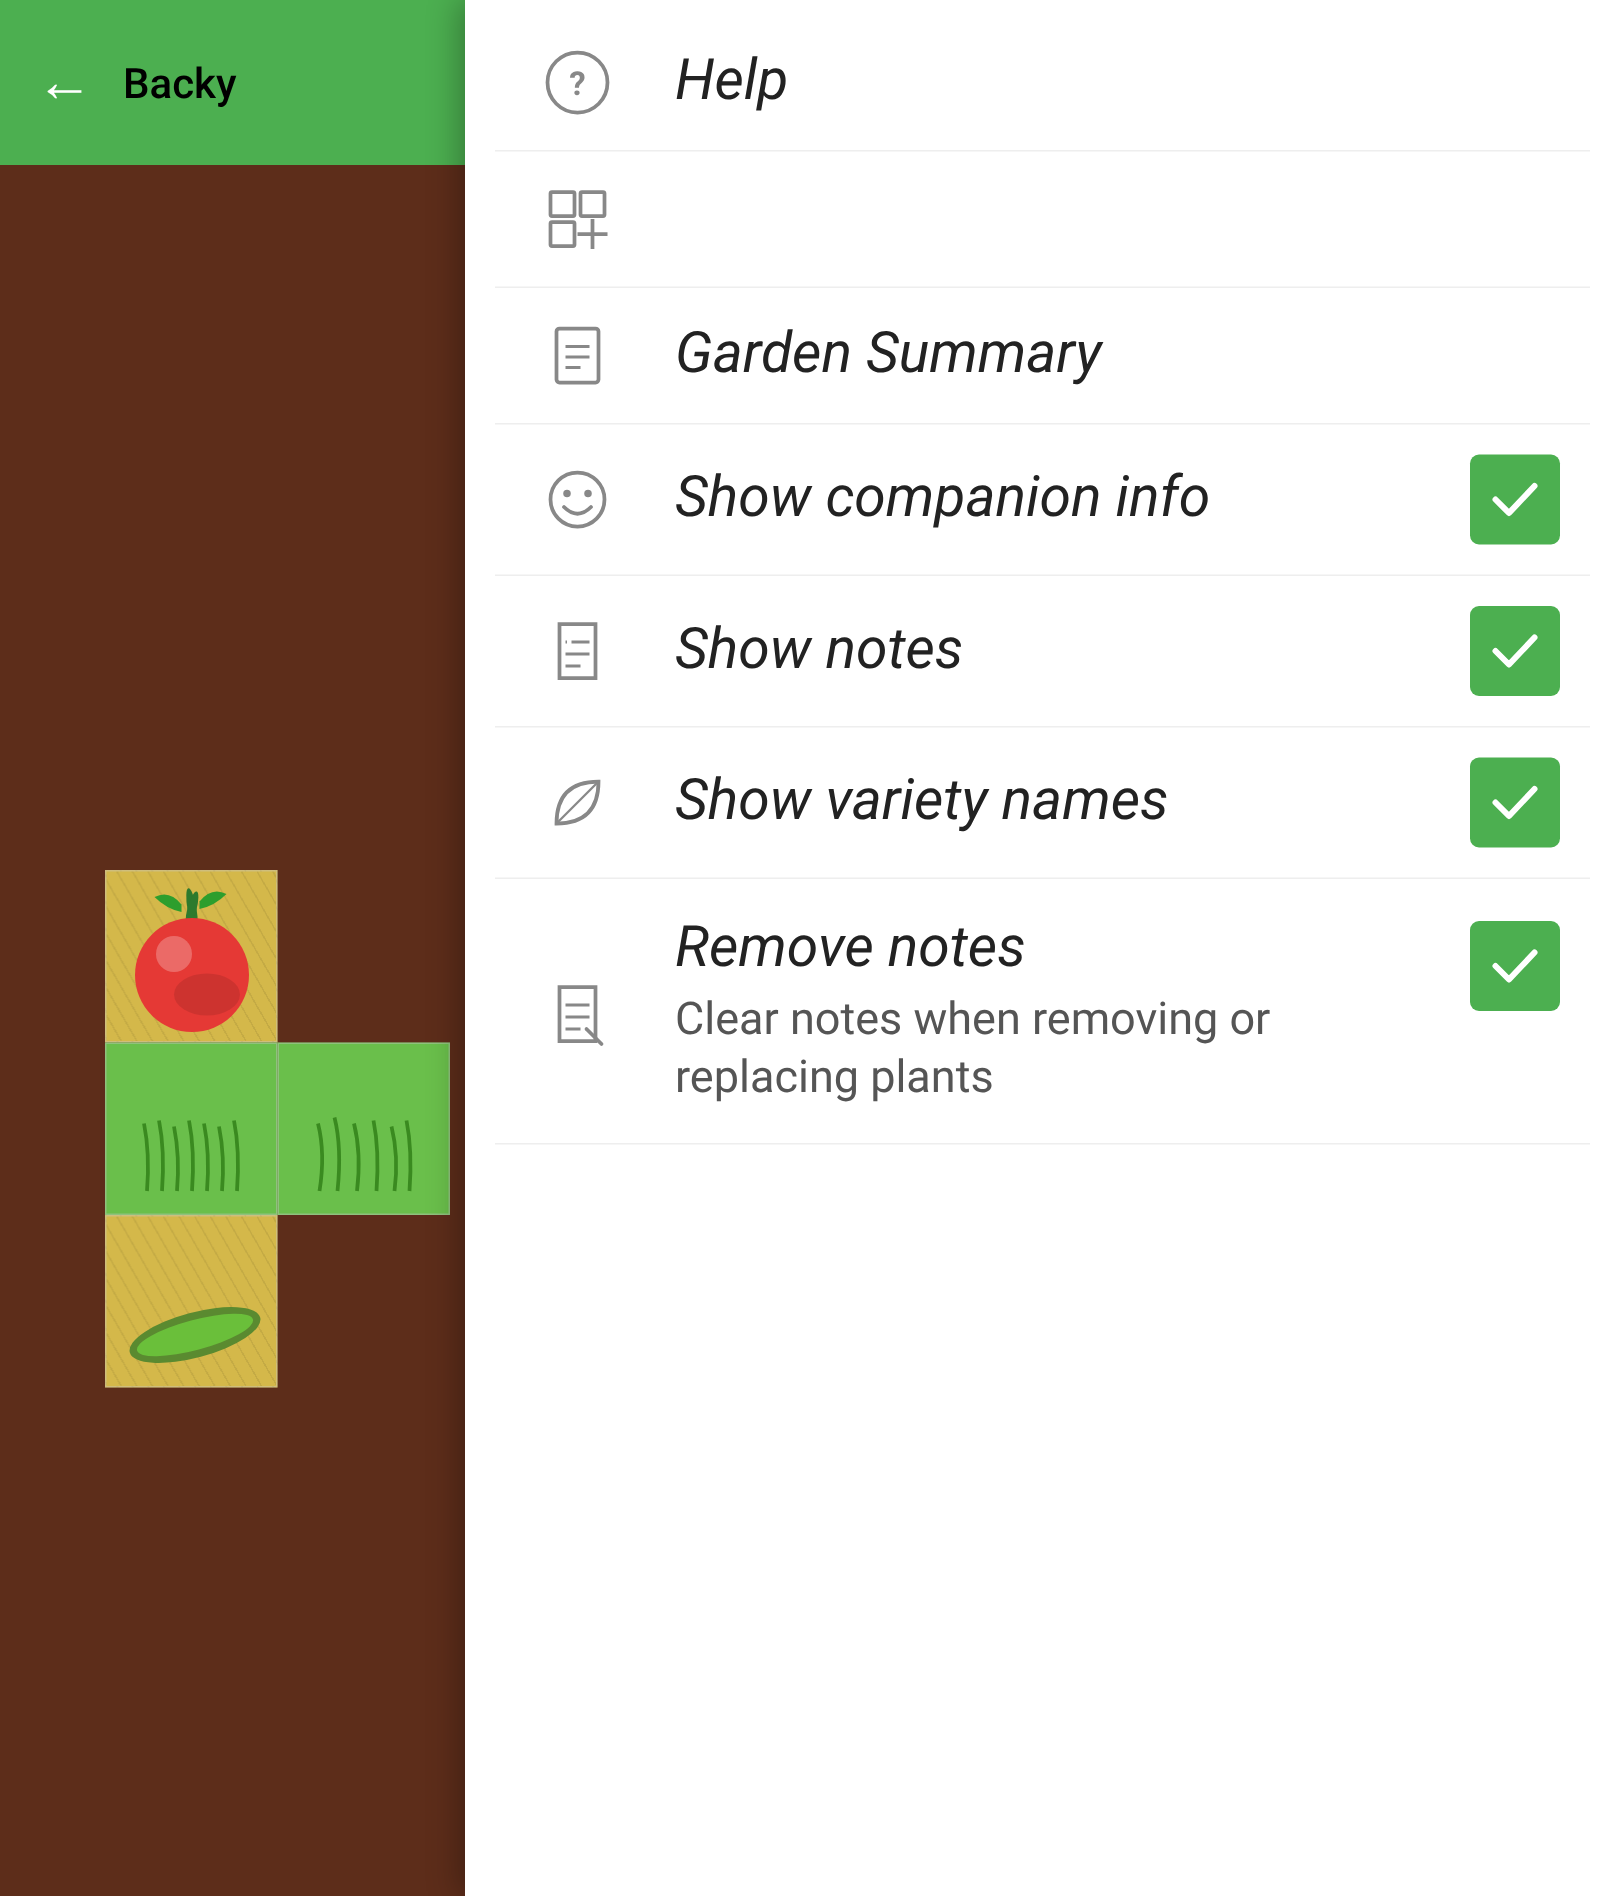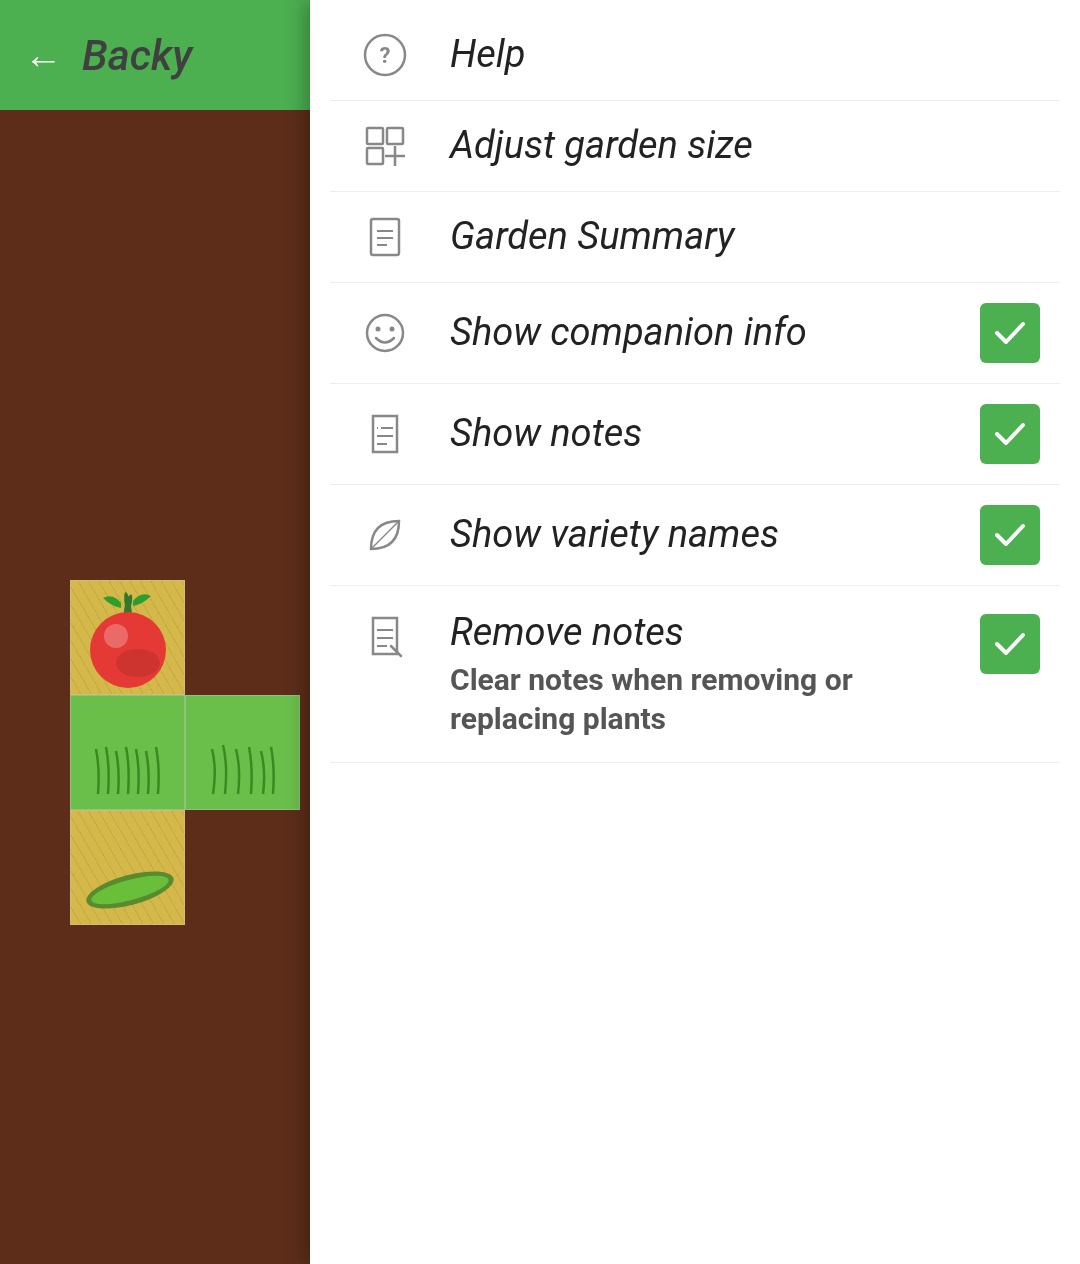--- a/index.html
+++ b/index.html
@@ -35,24 +35,23 @@
     }
 
     .toolbar-back-arrow {
       color: white;
       font-size: 38px;
       font-weight: 300;
       line-height: 1;
     }
 
     .toolbar-title {
-      color: #404040;
-      font-size: 42px;
+      color: #000000;
+      font-size: 28px;
       font-weight: 500;
-      font-style: italic;
     }
 
     
     .garden-area {
       position: absolute;
       top: 110px;
       left: 0;
       width: 310px;
       height: 1154px;
       background: #5d2d1a;
@@ -159,21 +158,20 @@
       font-weight: 400;
       line-height: 1.2;
       font-style: italic;
     }
 
     .menu-sublabel {
       font-size: 30px;
       color: #555;
       margin-top: 4px;
       line-height: 1.3;
-      font-weight: bold;
     }
 
     .menu-checkbox {
       width: 60px;
       height: 60px;
       background: #4CAF50;
       border-radius: 6px;
       display: flex;
       align-items: center;
       justify-content: center;
@@ -286,23 +284,20 @@
   <div class="menu-item">
     <div class="menu-icon">
       <svg viewBox="0 0 44 44" fill="none">
         <rect x="4" y="4" width="16" height="16" rx="1" stroke="#888" stroke-width="2.5" fill="none"></rect>
         <rect x="24" y="4" width="16" height="16" rx="1" stroke="#888" stroke-width="2.5" fill="none"></rect>
         <rect x="4" y="24" width="16" height="16" rx="1" stroke="#888" stroke-width="2.5" fill="none"></rect>
         <line x1="32" y1="22" x2="32" y2="42" stroke="#888" stroke-width="2.5"></line>
         <line x1="22" y1="32" x2="42" y2="32" stroke="#888" stroke-width="2.5"></line>
       </svg>
     </div>
-    <div class="menu-text">
-      <div class="menu-label">Adjust garden size</div>
-    </div>
   </div>
 
   <div class="menu-divider"></div>
 
   <div class="menu-item">
     <div class="menu-icon">
       <svg viewBox="0 0 44 44" fill="none">
         <rect x="8" y="4" width="28" height="36" rx="2" stroke="#888" stroke-width="2.5" fill="none"></rect>
         <line x1="14" y1="16" x2="30" y2="16" stroke="#888" stroke-width="2"></line>
         <line x1="14" y1="23" x2="30" y2="23" stroke="#888" stroke-width="2"></line>
@@ -371,21 +366,21 @@
     </div>
     <div class="menu-checkbox">
       <svg viewBox="0 0 38 38" fill="none">
         <polyline points="6,19 15,28 32,10" stroke="white" stroke-width="4" stroke-linecap="round" stroke-linejoin="round"></polyline>
       </svg>
     </div>
   </div>
 
   <div class="menu-divider"></div>
 
-  <div class="menu-item" style="align-items:flex-start; padding-top:24px; padding-bottom:24px;">
+  <div class="menu-item" style="align-items:center; padding-top:24px; padding-bottom:24px;">
     <div class="menu-icon" style="margin-top:4px;">
       <svg viewBox="0 0 44 44" fill="none">
         <path d="M10,4 L34,4 L34,40 L10,40 Z" stroke="#888" stroke-width="2.5" fill="none"></path>
         <line x1="14" y1="16" x2="30" y2="16" stroke="#888" stroke-width="2"></line>
         <line x1="14" y1="24" x2="30" y2="24" stroke="#888" stroke-width="2"></line>
         <line x1="14" y1="32" x2="24" y2="32" stroke="#888" stroke-width="2"></line>
         <line x1="28" y1="32" x2="38" y2="42" stroke="#888" stroke-width="2.5" stroke-linecap="round"></line>
       </svg>
     </div>
     <div class="menu-text">

